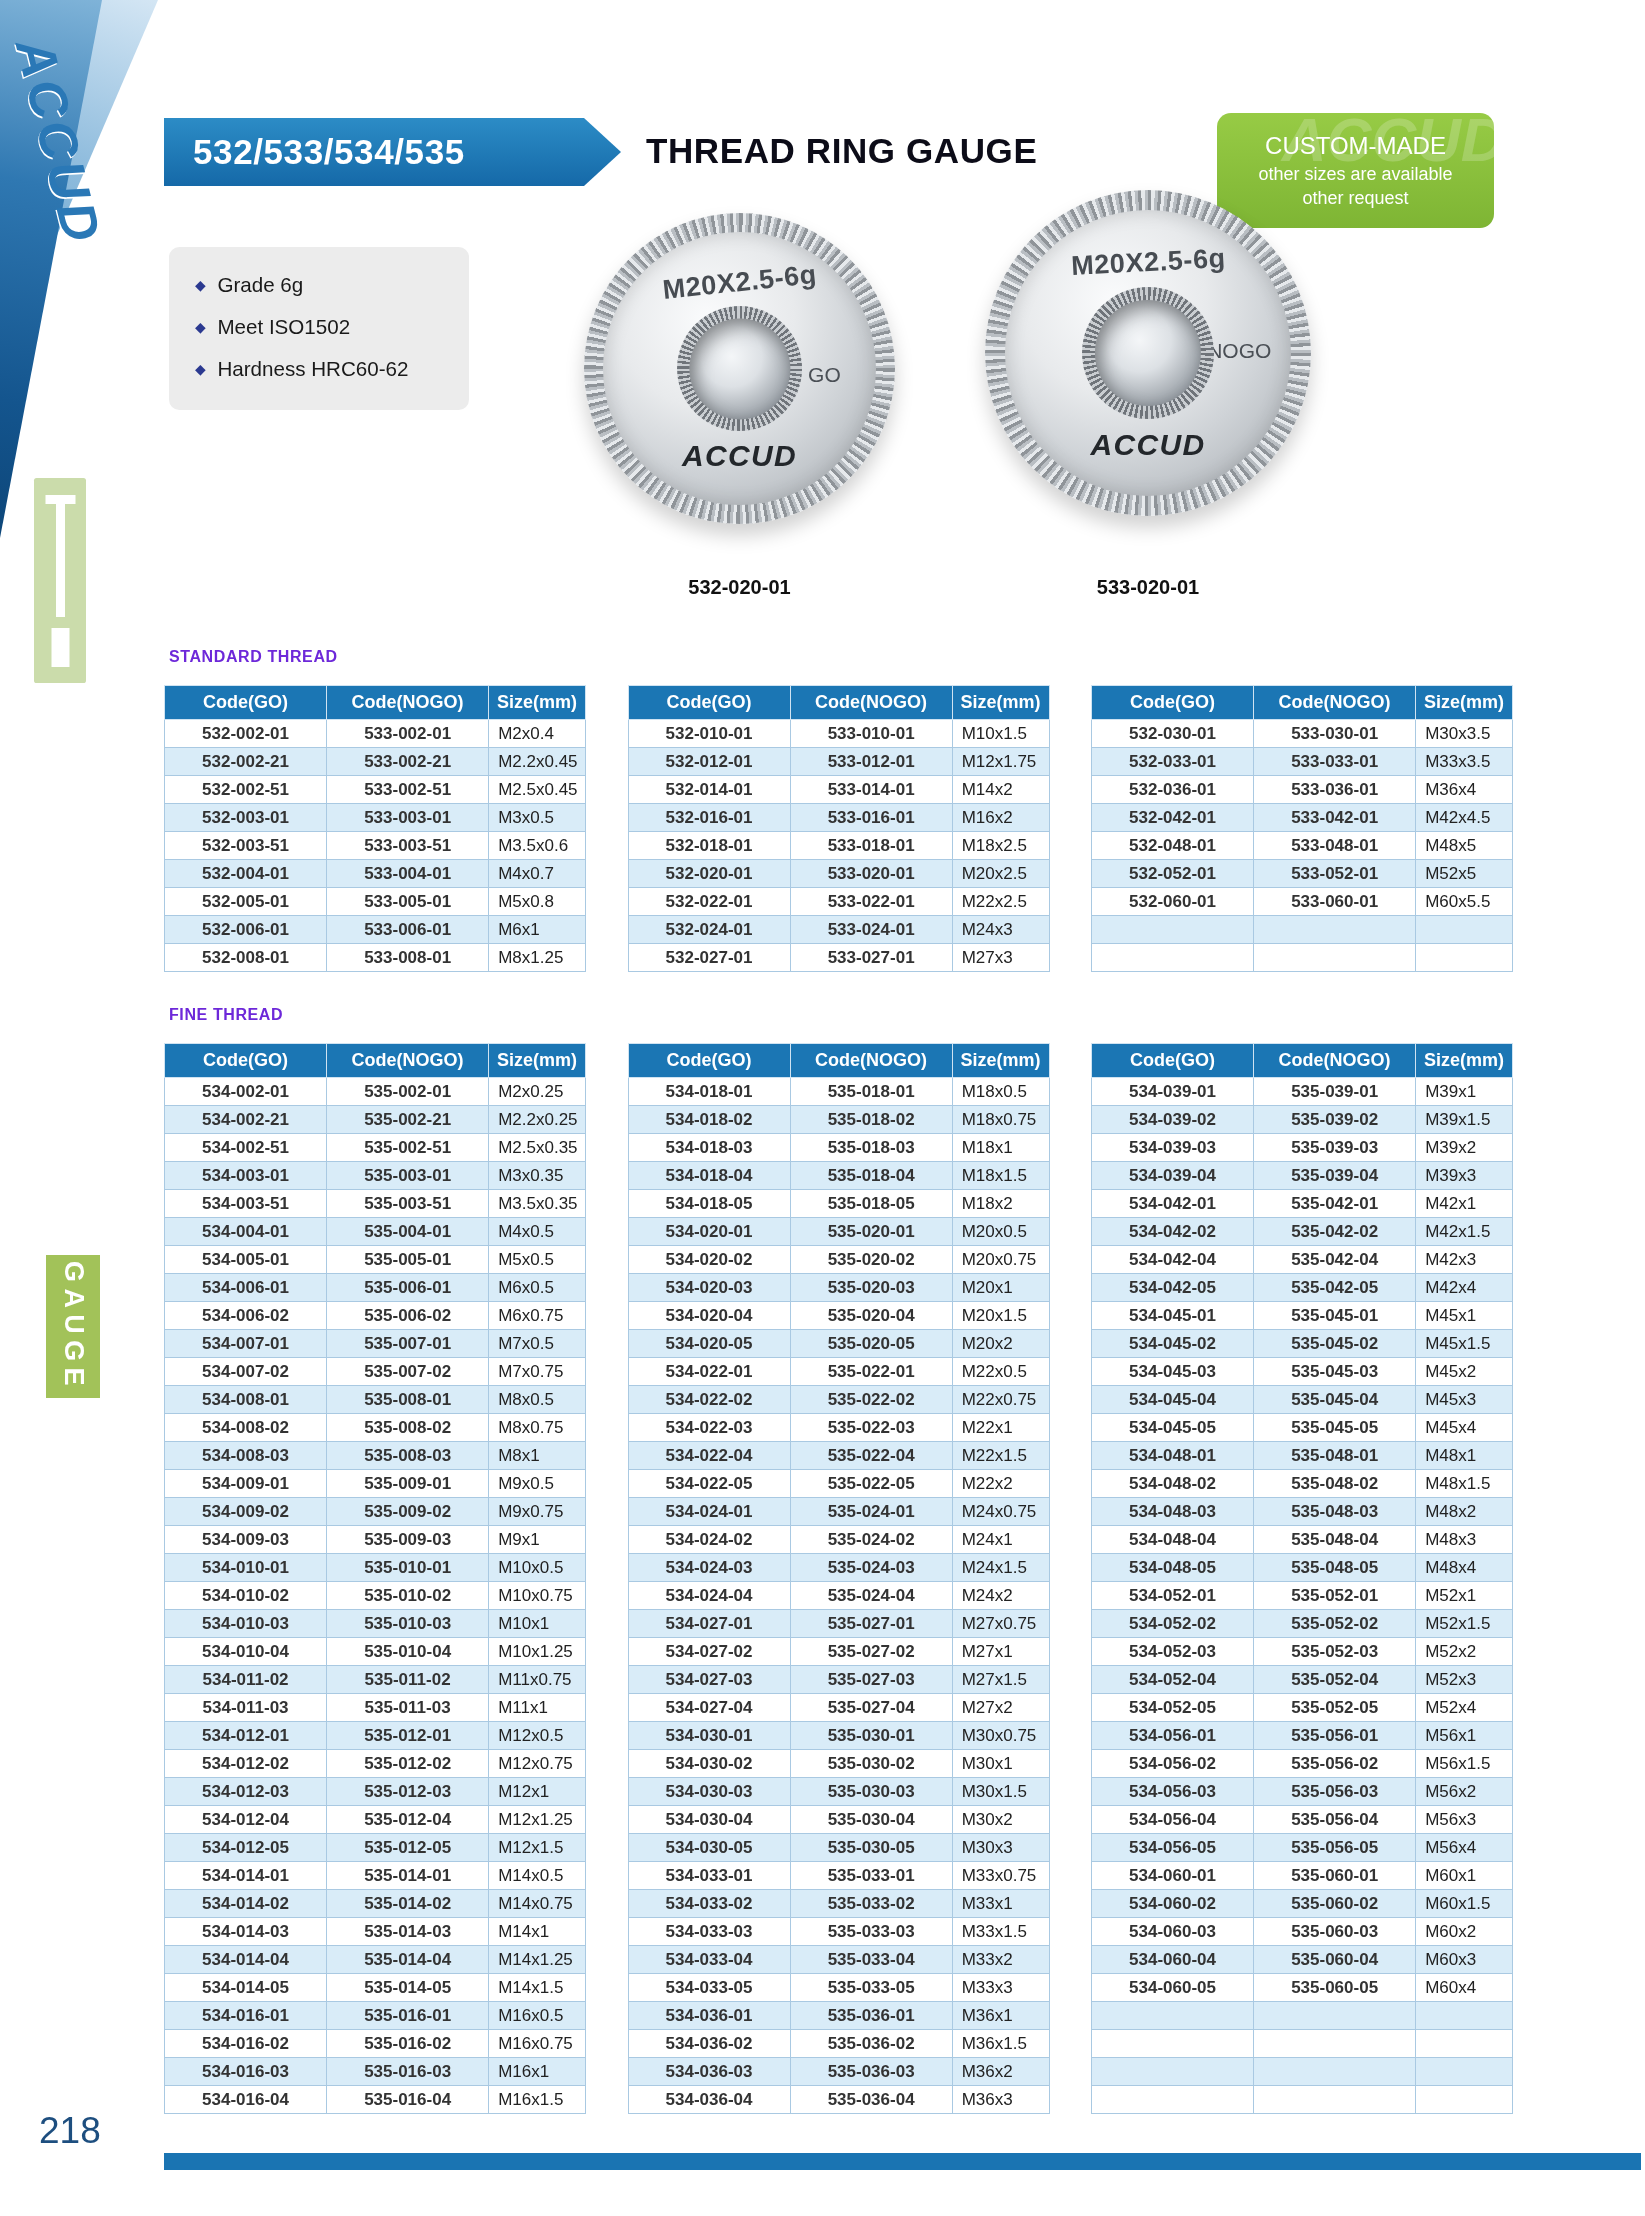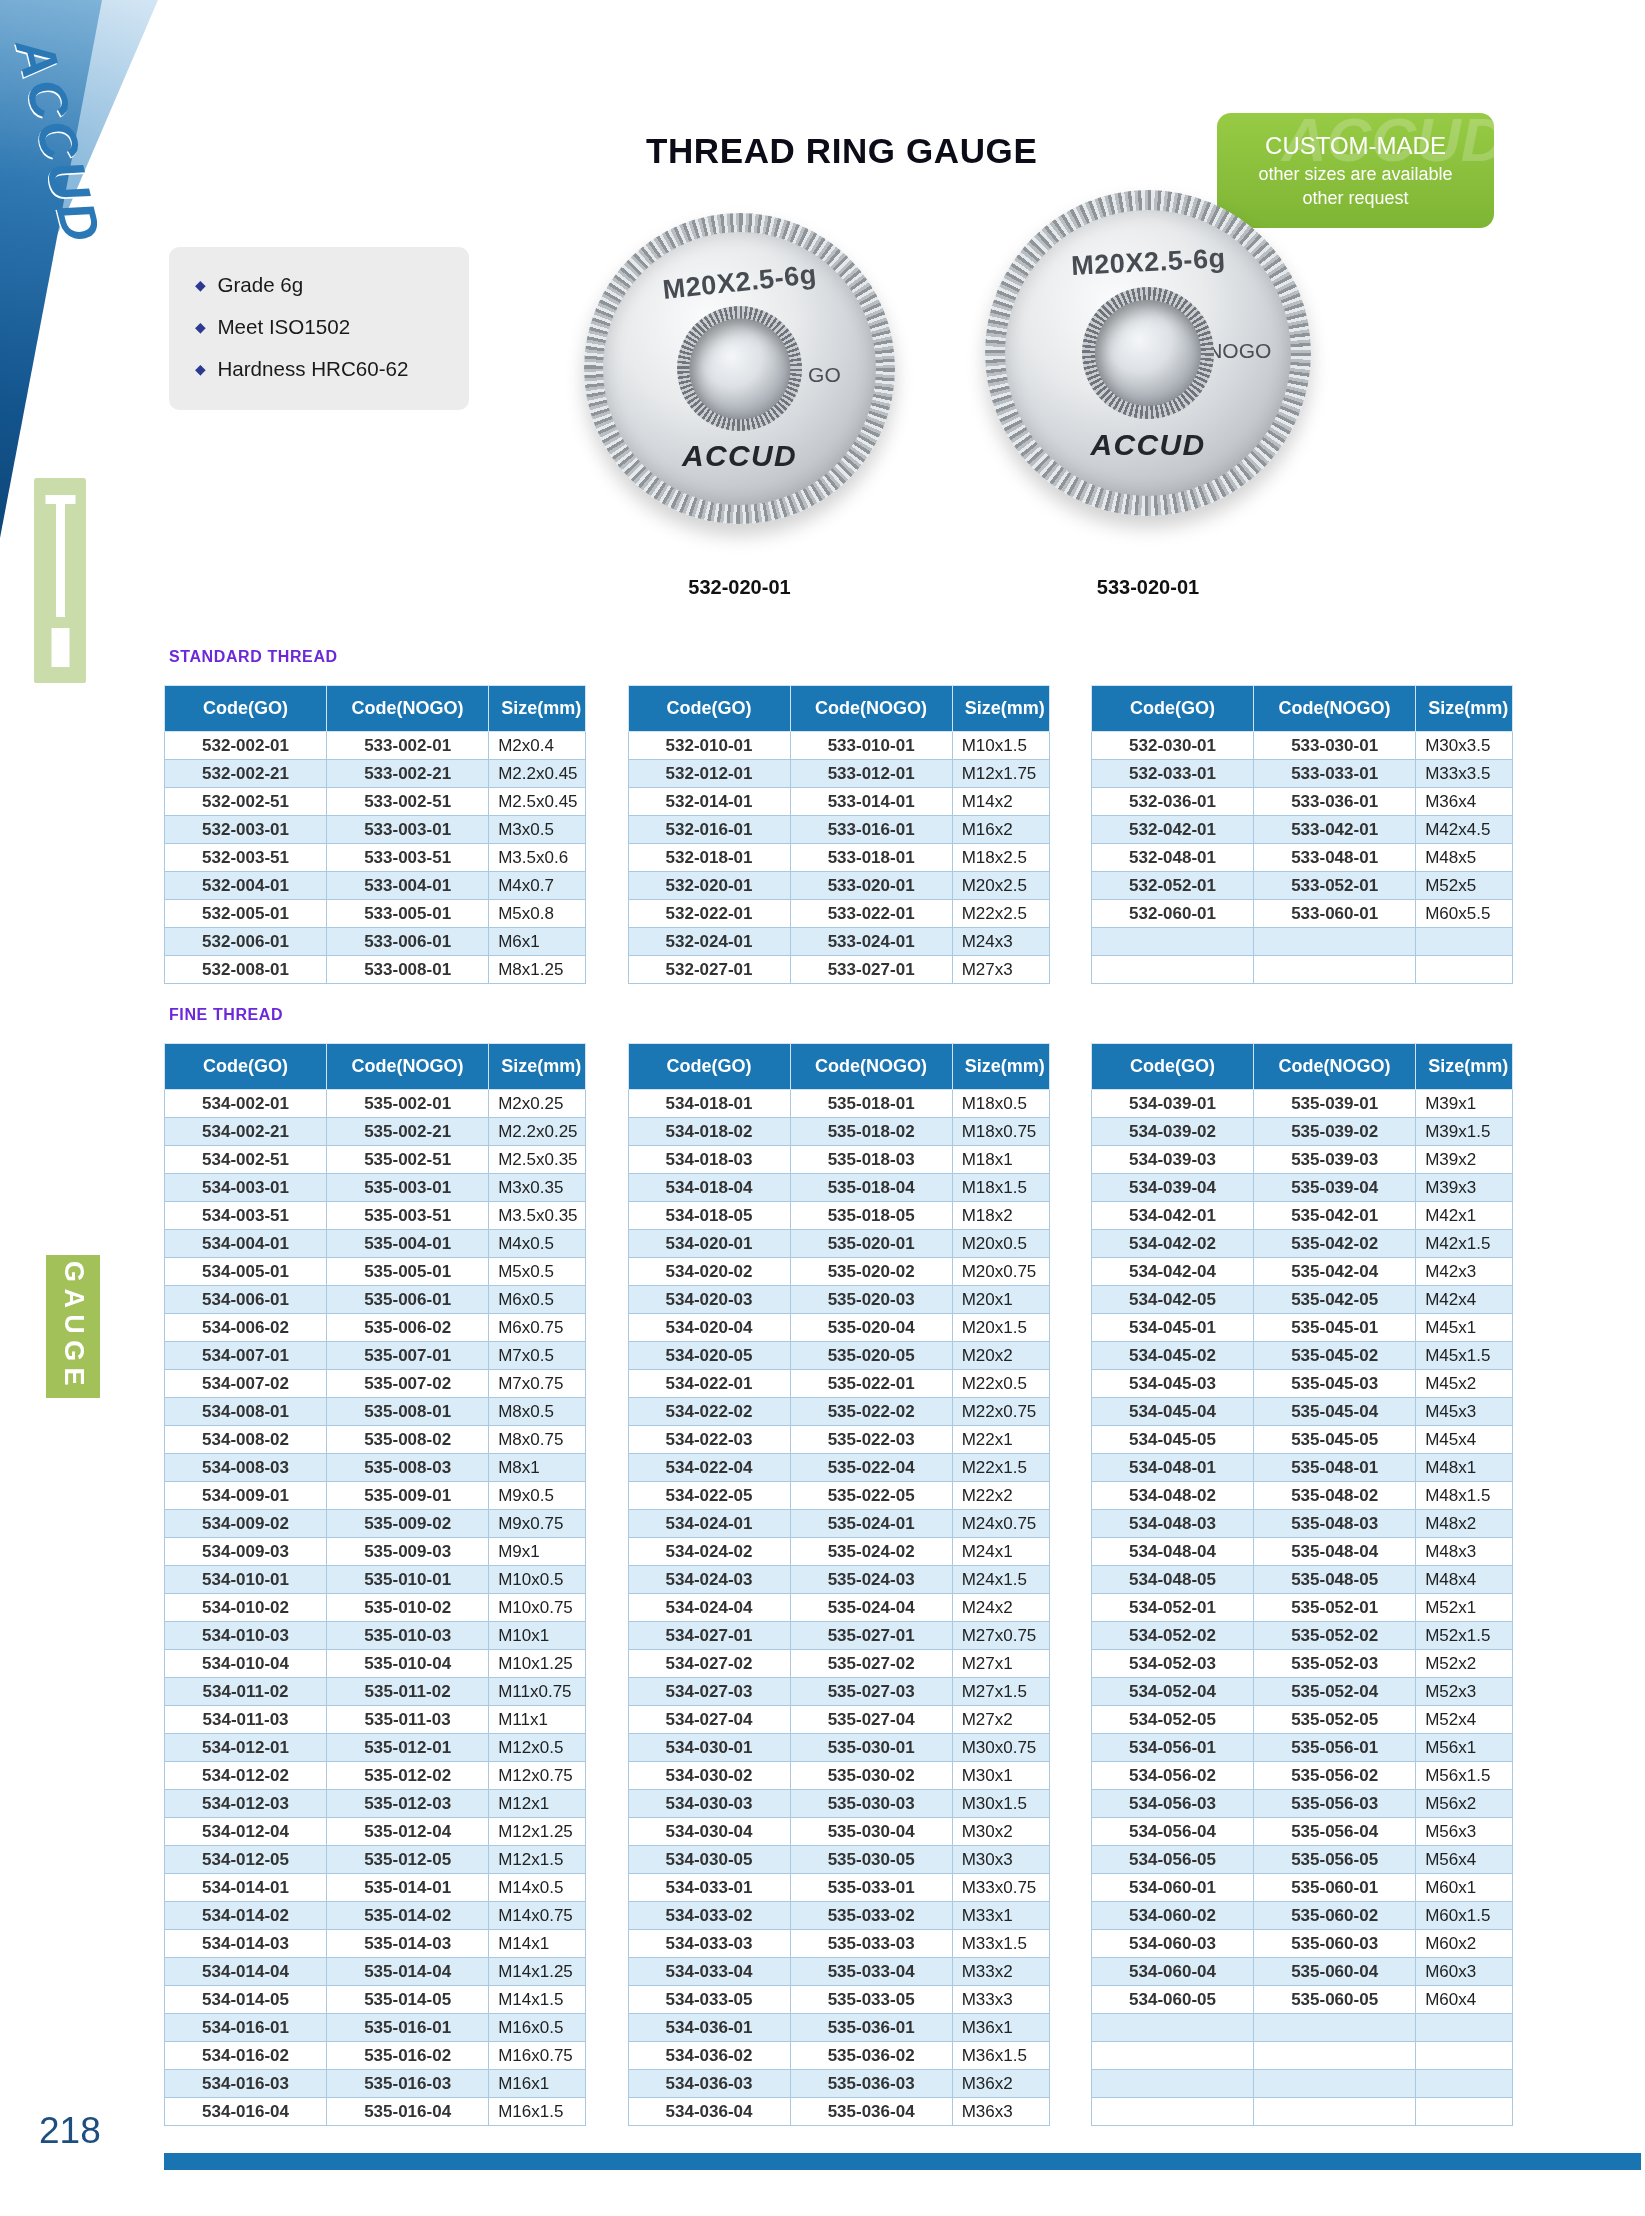--- a/index.html
+++ b/index.html
@@ -91,21 +91,21 @@
     color:#6d28d9; letter-spacing:0.6px; }
   .st1 { top:648px; }
   .st2 { top:1006px; }
   .tables-row { position:absolute; left:164px; width:1349px; display:flex;
     justify-content:space-between; align-items:flex-start; }
   .tr1 { top:685px; }
   .tr2 { top:1043px; }
   table { border-collapse:collapse; width:422px; table-layout:fixed; background:#fff;
     border:1.3px solid #8fb8d8; }
   th { background:#1b76b4; color:#fff; font-size:18px; font-weight:700; height:34px;
-    border:0.6px solid #cfe3f2; text-align:center; padding:12px; }
+    border:0.6px solid #cfe3f2; text-align:center; padding:0; }
   td { height:28px; border:0.6px solid #a9c9e2; font-size:17px; padding:0; white-space:nowrap; overflow:hidden; }
   td:nth-child(1), th:nth-child(1) { width:38.5%; }
   td:nth-child(2), th:nth-child(2) { width:38.5%; }
   td:nth-child(3), th:nth-child(3) { width:23%; }
   td.code { text-align:center; font-weight:700; color:#333; }
   td.size { text-align:left; padding-left:9px; font-weight:400; color:#222; }
   tbody tr:nth-child(even) { background:#d9ecf8; }
 </style>
 </head>
 <body>
@@ -121,20 +121,23 @@
       <div class="g-top"></div>
       <div class="g-stem"></div>
       <div class="g-base"></div>
     </div>
   </div>
 
   <div class="gauge-tab">GAUGE</div>
   <div class="page-number">218</div>
   <div class="footer-bar"></div>
 
+  <div class="model-banner">
+    <span>532/533/534/535</span>
+  </div>
   <div class="page-title">THREAD RING GAUGE</div>
   <div class="custom-badge">
     <div class="badge-watermark">ACCUD</div>
     <div class="badge-line1">CUSTOM-MADE</div>
     <div class="badge-line2">other sizes are available</div>
     <div class="badge-line3">other request</div>
   </div>
 
   <div class="features">
     <div class="feature">

